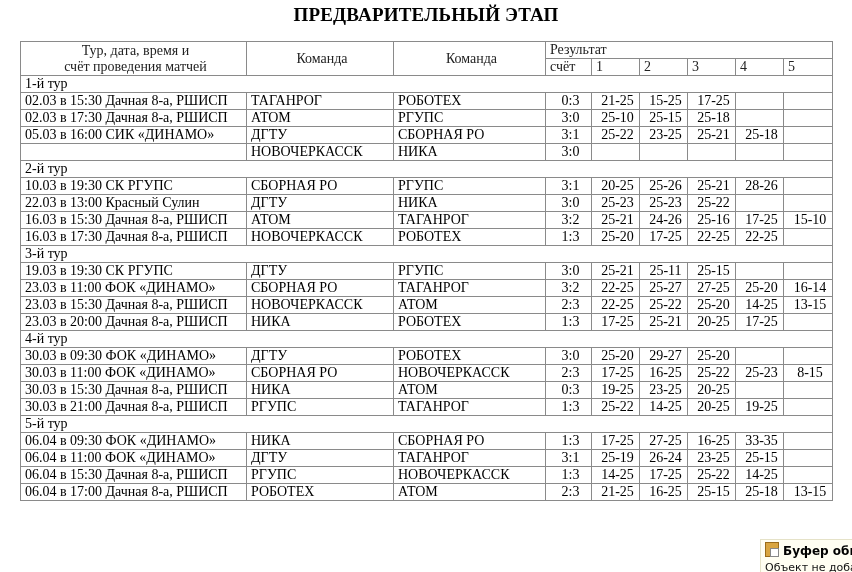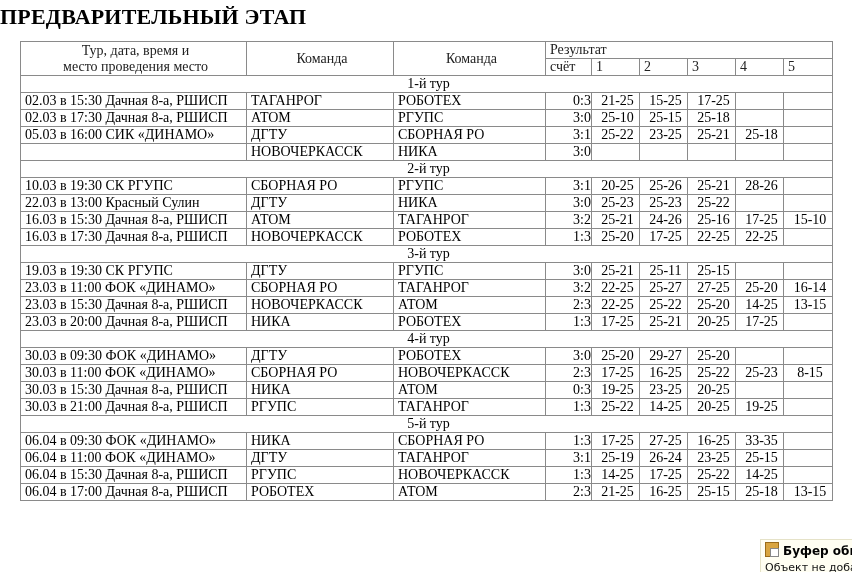--- a/index.html
+++ b/index.html
@@ -1,29 +1,29 @@
 <!DOCTYPE html>
 <html><head>
 <meta charset="utf-8">
 <style>
   html, body { margin:0; padding:0; background:#ffffff; }
   body { width:852px; height:572px; position:relative; overflow:hidden;
          font-family:"Liberation Serif","DejaVu Serif",serif; color:#000; }
-  .title { position:absolute; top:4px; left:0; width:852px; text-align:left;
-           font-weight:bold; font-size:22px; letter-spacing:0.2px; }
+  .title { position:absolute; top:4px; left:0; width:852px; text-align:center;
+           font-weight:bold; font-size:19px; letter-spacing:0.2px; }
   table.sched { position:absolute; left:20px; top:41px; border-collapse:collapse;
                 table-layout:fixed; width:812px; }
   table.sched td, table.sched th { border:1px solid #8a8a8a; padding:0 0 0 4px;
                 font-size:14px; line-height:16px; height:16px; white-space:nowrap;
                 overflow:hidden; font-weight:normal; }
   th.hdr { font-size:11px; line-height:12px; text-align:center; padding:0; color:#222; }
   th.hdr2 { font-size:11px; line-height:14px; height:14px; text-align:left; padding:0; color:#222; }
-  td.round { text-align:center; font-weight:bold; font-size:17px; height:20px; line-height:20px; padding:0; }
+  td.round { font-weight:bold; font-size:17px; height:20px; line-height:20px; padding:0; }
   td.team { padding-left:14px; }
-  td.score { font-weight:bold; text-align:right; padding:0; }
+  td.score { font-weight:bold; text-align:center; padding:0; }
   td.set { text-align:center; padding:0; }
   .thick-top td { border-top:1.5px solid #333;margin-left:32px; }
   .tooltip { position:absolute; left:760px; top:539px; width:120px; height:40px;
              background:#fffef2; border:1px solid #e5e2c8; font-family:"DejaVu Sans",sans-serif; }
   .tooltip .t-row1 { position:absolute; left:4px; top:2px; font-size:12px; font-weight:bold; white-space:nowrap; }
   .tooltip .t-icon { display:inline-block; width:12px; height:13px; background:#d9a540; border:1px solid #9a6b1a;
                      vertical-align:-2px; margin-right:4px; position:relative; }
   .tooltip .t-icon::after { content:""; position:absolute; left:4px; top:5px; width:7px; height:7px; background:#fff; border:1px solid #888; }
   .tooltip .t-row2 { position:absolute; left:4px; top:21px; font-size:11px; white-space:nowrap; color:#111; }
 </style>
@@ -41,21 +41,21 @@
       <col style="width:48px">
       <col style="width:48px">
     <col style="width:48px">
       <col style="width:48px">
       <col style="width:49px">
   </colgroup>
   <thead>
     <tr>
       <th class="hdr" rowspan="2">
         <span>Тур, дата, время и</span><br>
-        <span>место проведения место</span>
+        <span>счёт проведения матчей</span>
       </th>
       <th class="hdr" rowspan="2">Команда</th>
       <th class="hdr" rowspan="2">Команда</th>
       <th class="hdr2" colspan="6">Результат</th>
     </tr>
     <tr>
       <th class="hdr2">счёт</th>
       <th class="hdr2">1</th>
       <th class="hdr2">2</th>
       <th class="hdr2">3</th>

